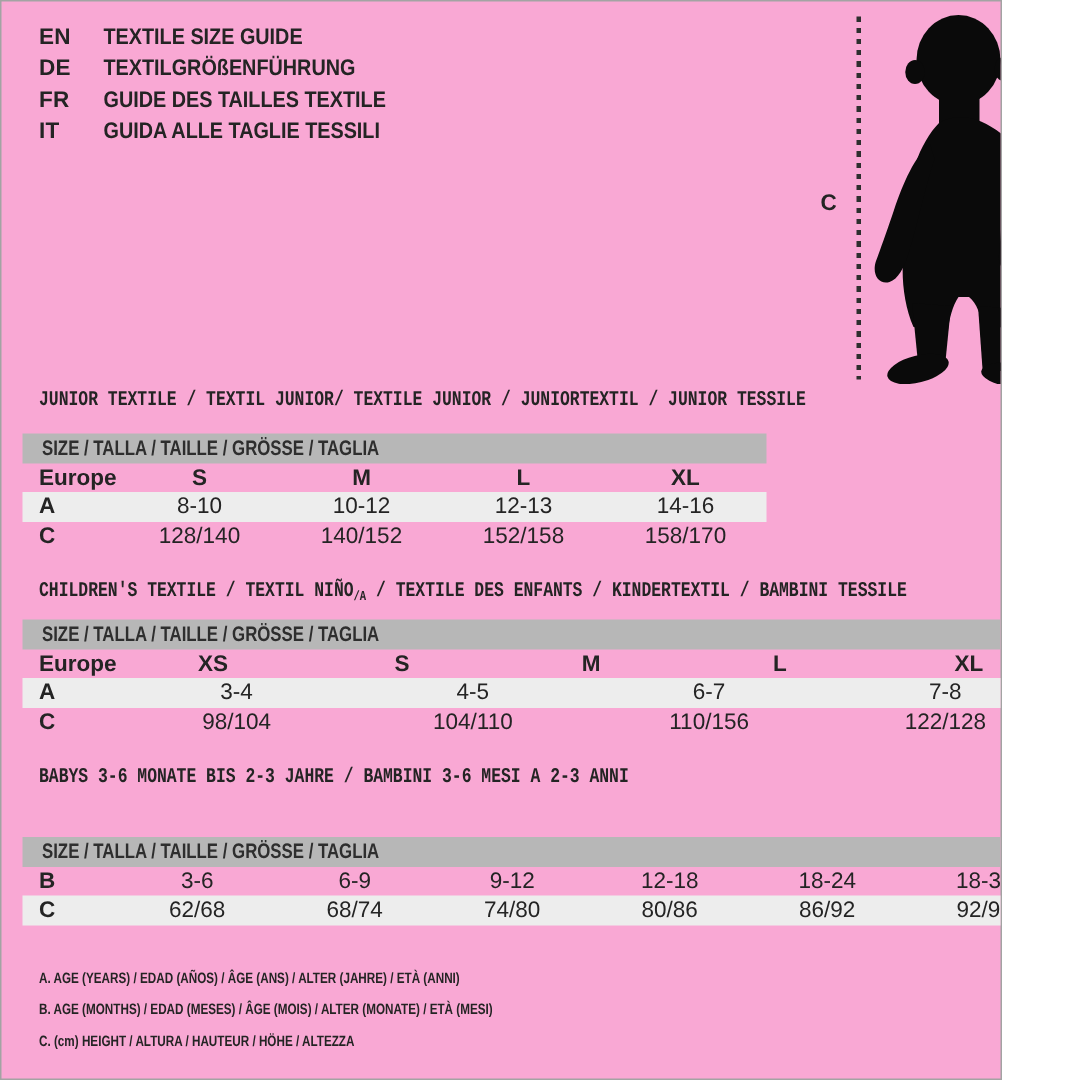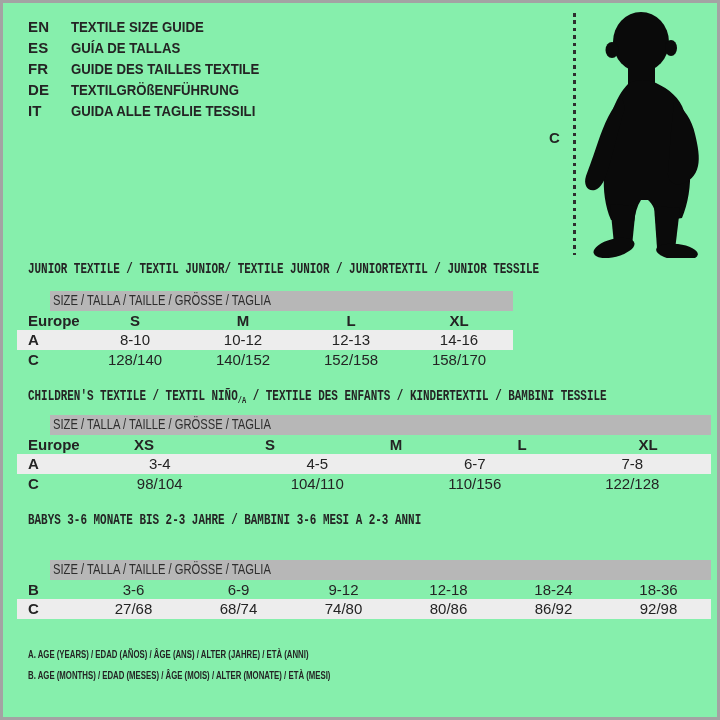--- a/index.html
+++ b/index.html
@@ -1,42 +1,42 @@
 <!DOCTYPE html>
 <html><head>
 <meta charset="utf-8">
 <style>
   * { margin:0; padding:0; box-sizing:border-box; }
   html,body { background:#fff; }
   body { font-family:"Liberation Sans", sans-serif; color:#242424; }
   .page {
-    position:relative; width:720px; height:720px; background:#86efac;
-    border:3px solid #a3a3a3; overflow:hidden;
+    position:relative; width:668px; height:720px; background:#f9a8d4;
+    border:1px solid #a3a3a3; overflow:hidden;
   }
   
   .langs { position:absolute; left:25px; top:13px; }
   .lang-row { display:flex; height:21px; line-height:21px; font-weight:700; font-size:15px; }
   .lang-code { width:43px; letter-spacing:.2px; }
   
   .sx78 { display:inline-block; transform:scaleX(.78); transform-origin:0 50%; white-space:nowrap; }
   .sx80 { display:inline-block; transform:scaleX(.80); transform-origin:0 50%; white-space:nowrap; }
   .sx88 { display:inline-block; transform:scaleX(.88); transform-origin:0 50%; white-space:nowrap; }
   
   .figure-c { position:absolute; left:546px; top:126px; font-size:15px; font-weight:700; }
   .dotline {
     position:absolute; left:570px; top:10px; width:3px; height:242px;
     background:repeating-linear-gradient(to bottom, #2e2e2e 0 3.5px, transparent 3.5px 7.5px);
   }
   .silhouette { position:absolute; left:575px; top:5px; width:135px; height:250px; }
   
   .sec-title { position:absolute; left:25px; font-size:14px; font-weight:700; line-height:22px;font-family:Liberation Mono, monospace; }
   .tbl { position:absolute; font-size:15px; }
   .thead {
-    height:19.5px; line-height:19.5px; padding-left:3px;
-    font-size:14px; font-weight:400; color:#2e2e2e;margin-left:33px;
+    height:19.5px; line-height:19.5px; padding-left:13px;
+    font-size:14px; font-weight:700; color:#2e2e2e;
   }
   .trow { display:flex; height:19.5px; line-height:19.5px; }
   .tlabel { width:64px; padding-left:11px; font-weight:700; }
   .tcell { flex:1; text-align:center; font-weight:400; }
   .trow.sizes .tcell { font-weight:700; }
   .sub-sz { font-size:9px; vertical-align:-3px; font-weight:700; }
   
   .legend { position:absolute; left:25px; top:641px; }
   .legend-line { height:21px; line-height:21px; font-size:10px; font-weight:700; }
 </style>
@@ -44,30 +44,26 @@
 <body>
 
 <div class="page">
 
   <div class="langs">
     <div class="lang-row">
       <span class="lang-code">EN</span>
       <span class="sx88">TEXTILE SIZE GUIDE</span>
     </div>
     <div class="lang-row">
-      <span class="lang-code">ES</span>
-      <span class="sx88">GUÍA DE TALLAS</span>
+      <span class="lang-code">DE</span>
+      <span class="sx88">TEXTILGRÖßENFÜHRUNG</span>
     </div>
     <div class="lang-row">
       <span class="lang-code">FR</span>
       <span class="sx88">GUIDE DES TAILLES TEXTILE</span>
-    </div>
-    <div class="lang-row">
-      <span class="lang-code">DE</span>
-      <span class="sx88">TEXTILGRÖßENFÜHRUNG</span>
     </div>
     <div class="lang-row">
       <span class="lang-code">IT</span>
       <span class="sx88">GUIDA ALLE TAGLIE TESSILI</span>
     </div>
   </div>
 
   <div class="figure-c">C</div>
   <div class="dotline"></div>
   <svg class="silhouette" viewBox="0 0 135 250" aria-hidden="true">
@@ -158,31 +154,34 @@
       <span class="tlabel">B</span>
       <span class="tcell">3-6</span>
       <span class="tcell">6-9</span>
       <span class="tcell">9-12</span>
       <span class="tcell">12-18</span>
       <span class="tcell">18-24</span>
       <span class="tcell">18-36</span>
     </div>
     <div class="trow" style="background:#ededed;">
       <span class="tlabel">C</span>
-      <span class="tcell">27/68</span>
+      <span class="tcell">62/68</span>
       <span class="tcell">68/74</span>
       <span class="tcell">74/80</span>
       <span class="tcell">80/86</span>
       <span class="tcell">86/92</span>
       <span class="tcell">92/98</span>
     </div>
   </div>
 
   <div class="legend">
     <div class="legend-line">
       <span class="sx78">A. AGE (YEARS) / EDAD (AÑOS) / ÂGE (ANS) / ALTER (JAHRE) / ETÀ (ANNI)</span>
     </div>
     <div class="legend-line">
       <span class="sx78">B. AGE (MONTHS) / EDAD (MESES) / ÂGE (MOIS) / ALTER (MONATE) / ETÀ (MESI)</span>
     </div>
+    <div class="legend-line">
+      <span class="sx78">C. (cm) HEIGHT / ALTURA / HAUTEUR / HÖHE / ALTEZZA</span>
+    </div>
   </div>
 
 </div>
 
 </body></html>

